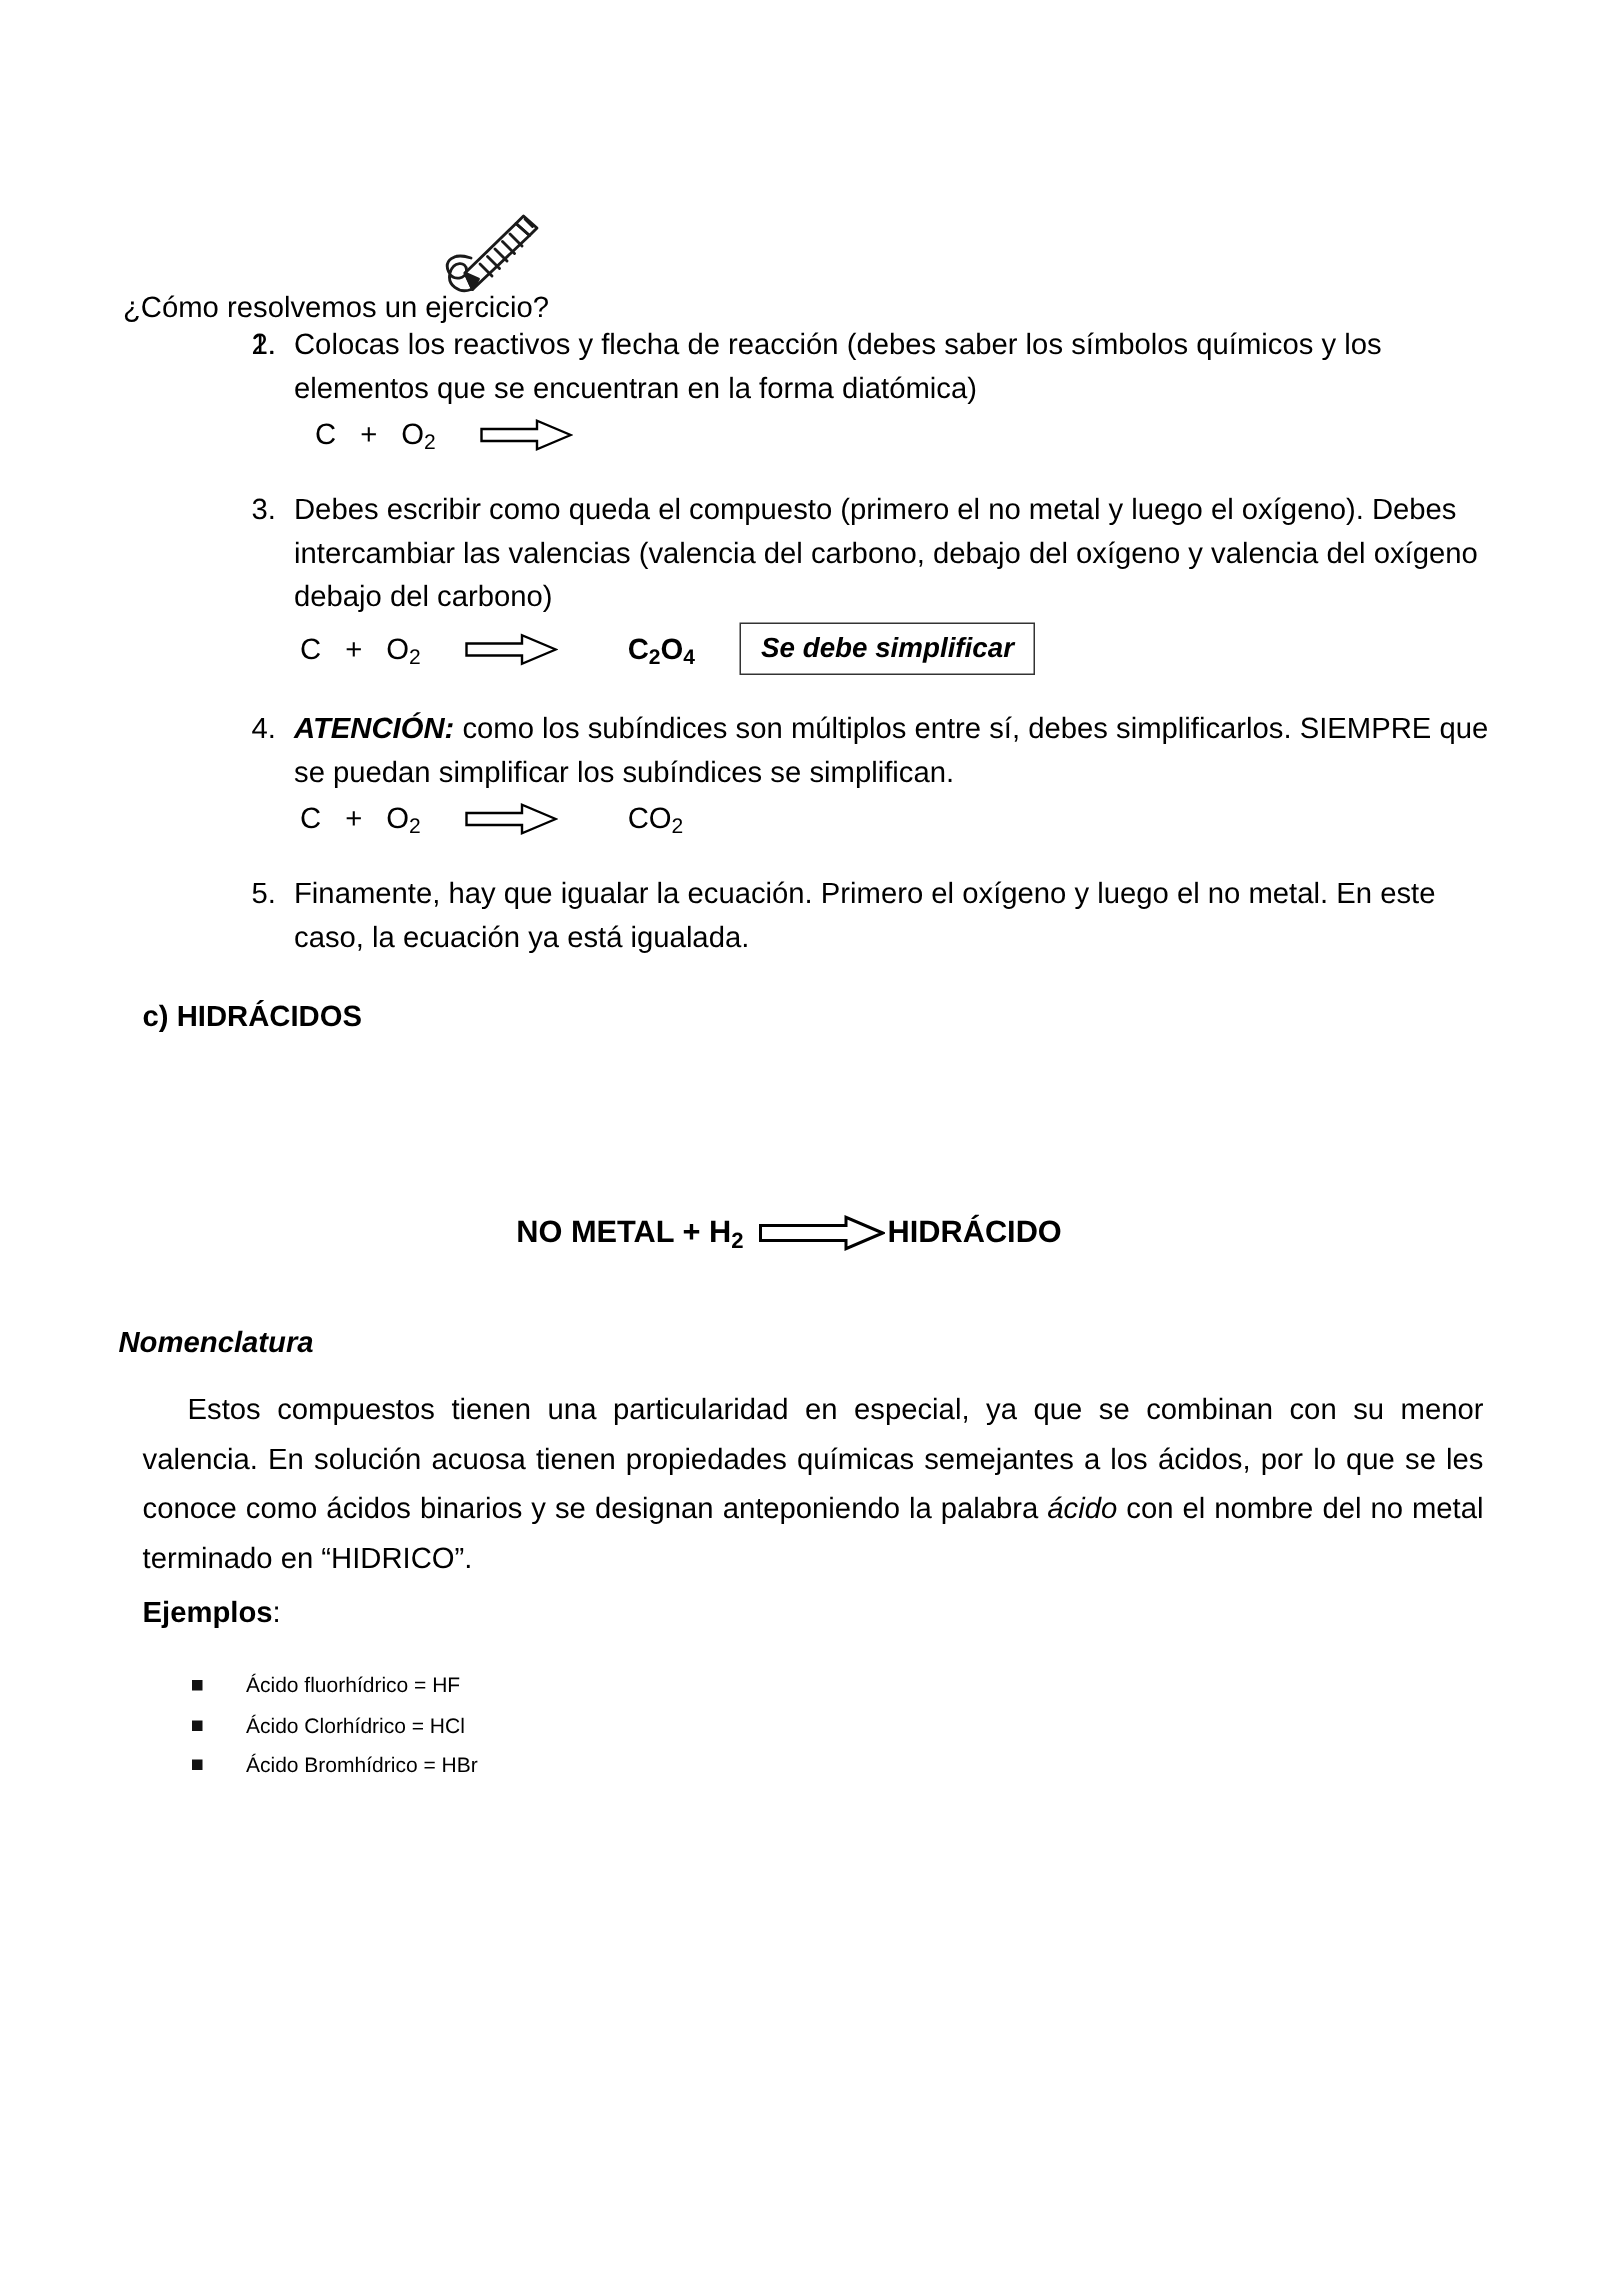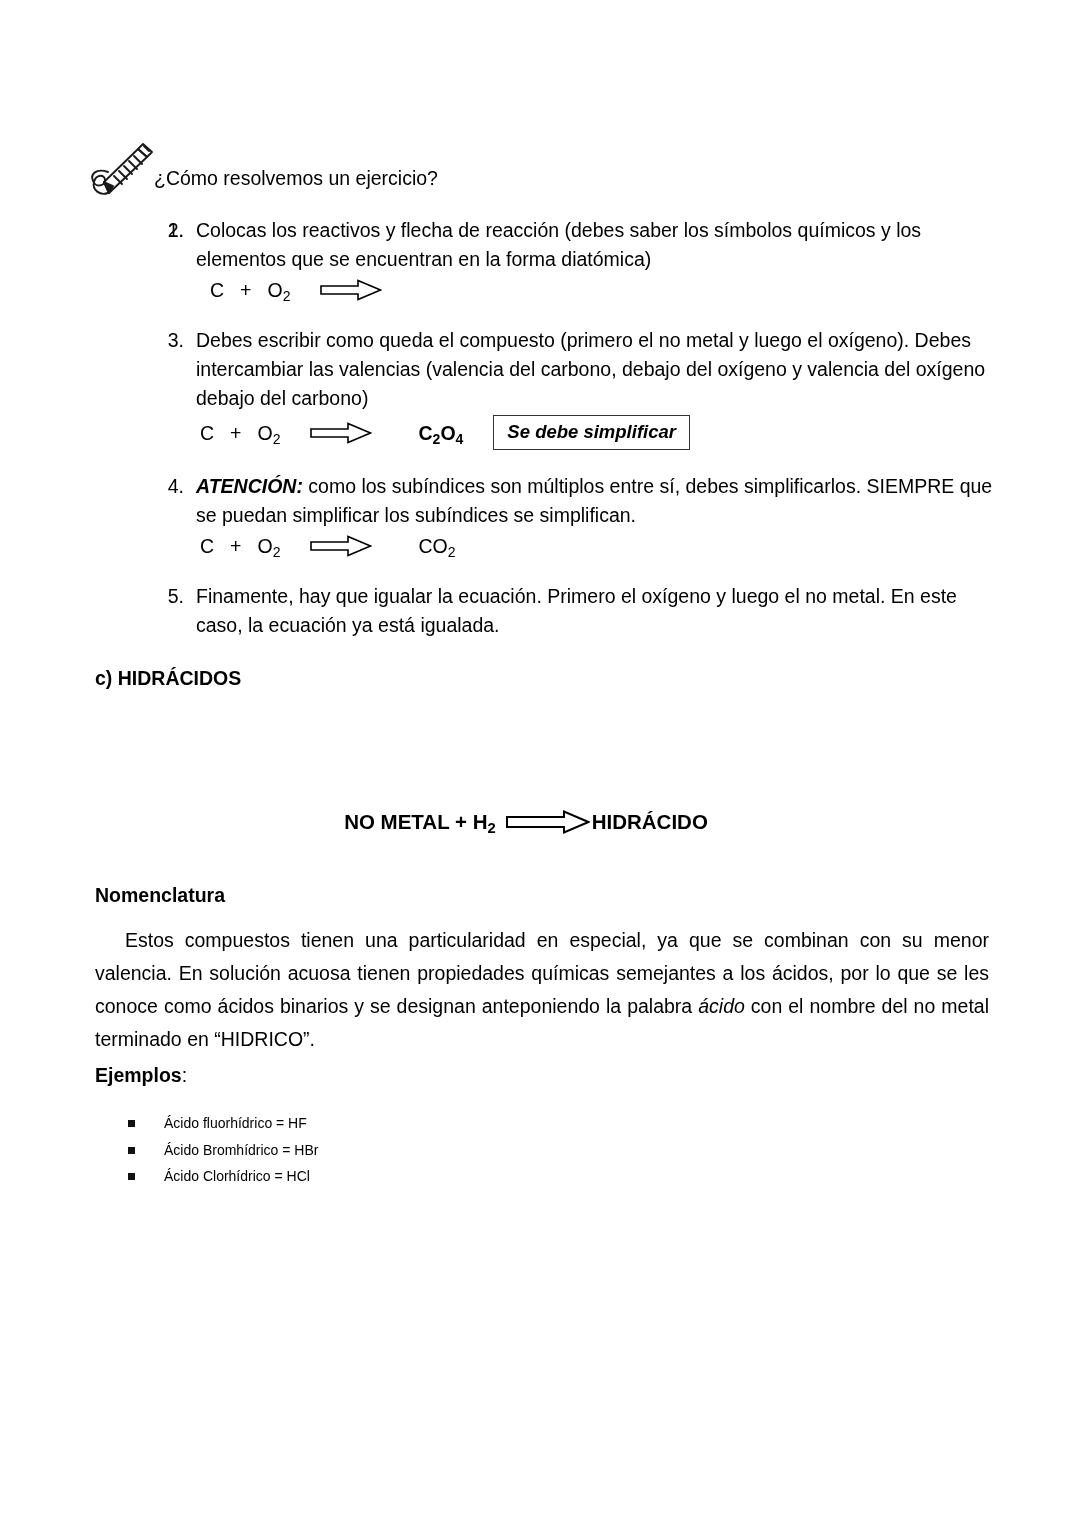--- a/index.html
+++ b/index.html
@@ -22,20 +22,21 @@
   }
 
   
   .pencil-heading {
     position: absolute;
     left: 88px;
     top: 138px;
     display: flex;
     align-items: flex-end;
     gap: 0px;
+    flex-direction: column;
   }
   .pencil-icon {
     width: 72px;
     height: 62px;
     display: block;
     flex: 0 0 auto;
     margin-bottom: -4px;
   }
   .pencil-heading .htext {
     font-size: 19.5px;
@@ -265,38 +266,38 @@
     <span style="display:inline-block;width:10px;"></span>
     <span>
       <svg class="arrow-svg" width="84" height="24" viewBox="0 0 84 24" xmlns="http://www.w3.org/2000/svg">
         <path d="M1 7 L58 7 L58 1.5 L82.5 12 L58 22.5 L58 17 L1 17 Z" fill="#ffffff" stroke="#000000" stroke-width="2" stroke-linejoin="miter"></path>
       </svg>
     </span>
     <span style="display:inline-block;width:2px;"></span>
     <span>HIDRÁCIDO</span>
   </div>
 
-  <div class="sec-head" style="left:95px; top:882px;">Nomenclatura</div>
+  <div class="sec-head" style="left:79px; top:882px;font-style:italic;">Nomenclatura</div>
 
   <div class="para" style="left:95px; top:924px; width:894px;">
     <span class="indent"></span><span>Estos compuestos tienen una particularidad en especial, ya que se combinan con su menor valencia. En solución acuosa tienen propiedades químicas semejantes a los ácidos, por lo que se les conoce como ácidos binarios y se designan anteponiendo la palabra </span><em class="i">ácido</em><span> con el nombre del no metal terminado en “HIDRICO”.</span>
   </div>
 
   <div class="sec-head" style="left:95px; top:1062px; font-weight:normal;">
     <span style="font-weight:bold;">Ejemplos</span><span>:</span>
   </div>
 
   <ul class="examples">
     <li>
       <span class="sq"></span>
       <span>Ácido fluorhídrico = HF</span>
     </li>
     <li>
       <span class="sq"></span>
+      <span>Ácido Clorhídrico = HCl</span>
+    </li>
+    <li>
+      <span class="sq"></span>
       <span>Ácido Bromhídrico = HBr</span>
     </li>
-    <li>
-      <span class="sq"></span>
-      <span>Ácido Clorhídrico = HCl</span>
-    </li>
   </ul>
 
 </div>
 
 </body></html>

